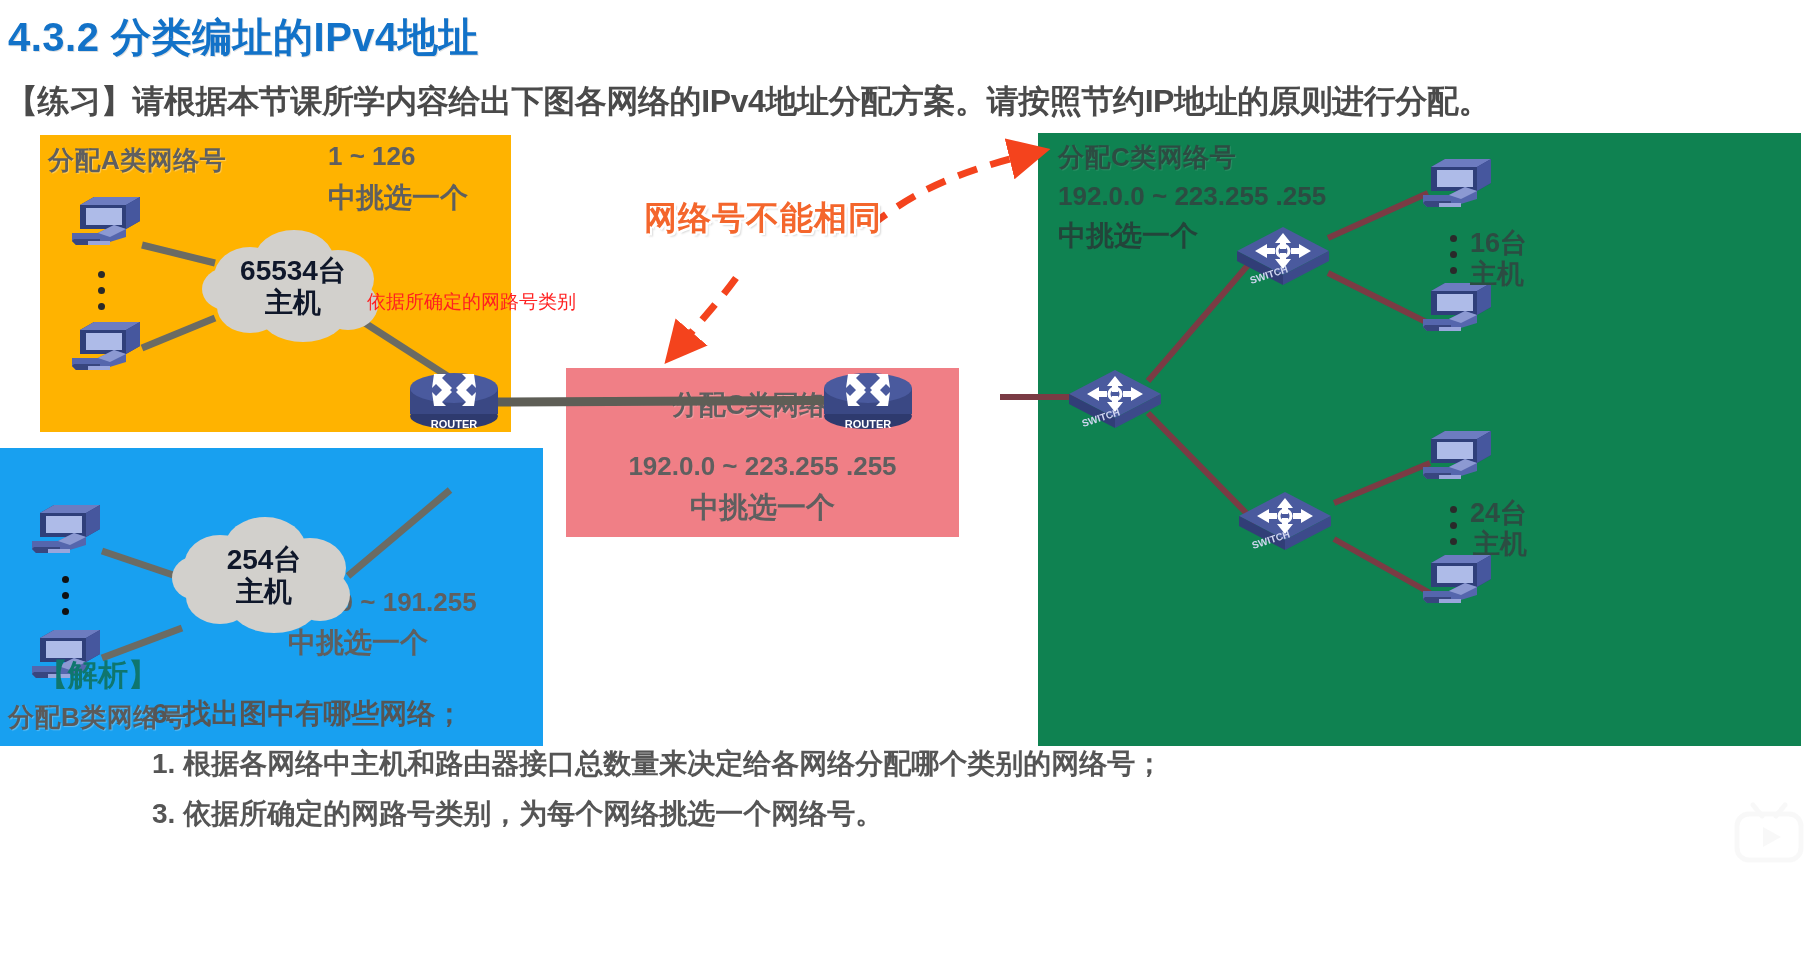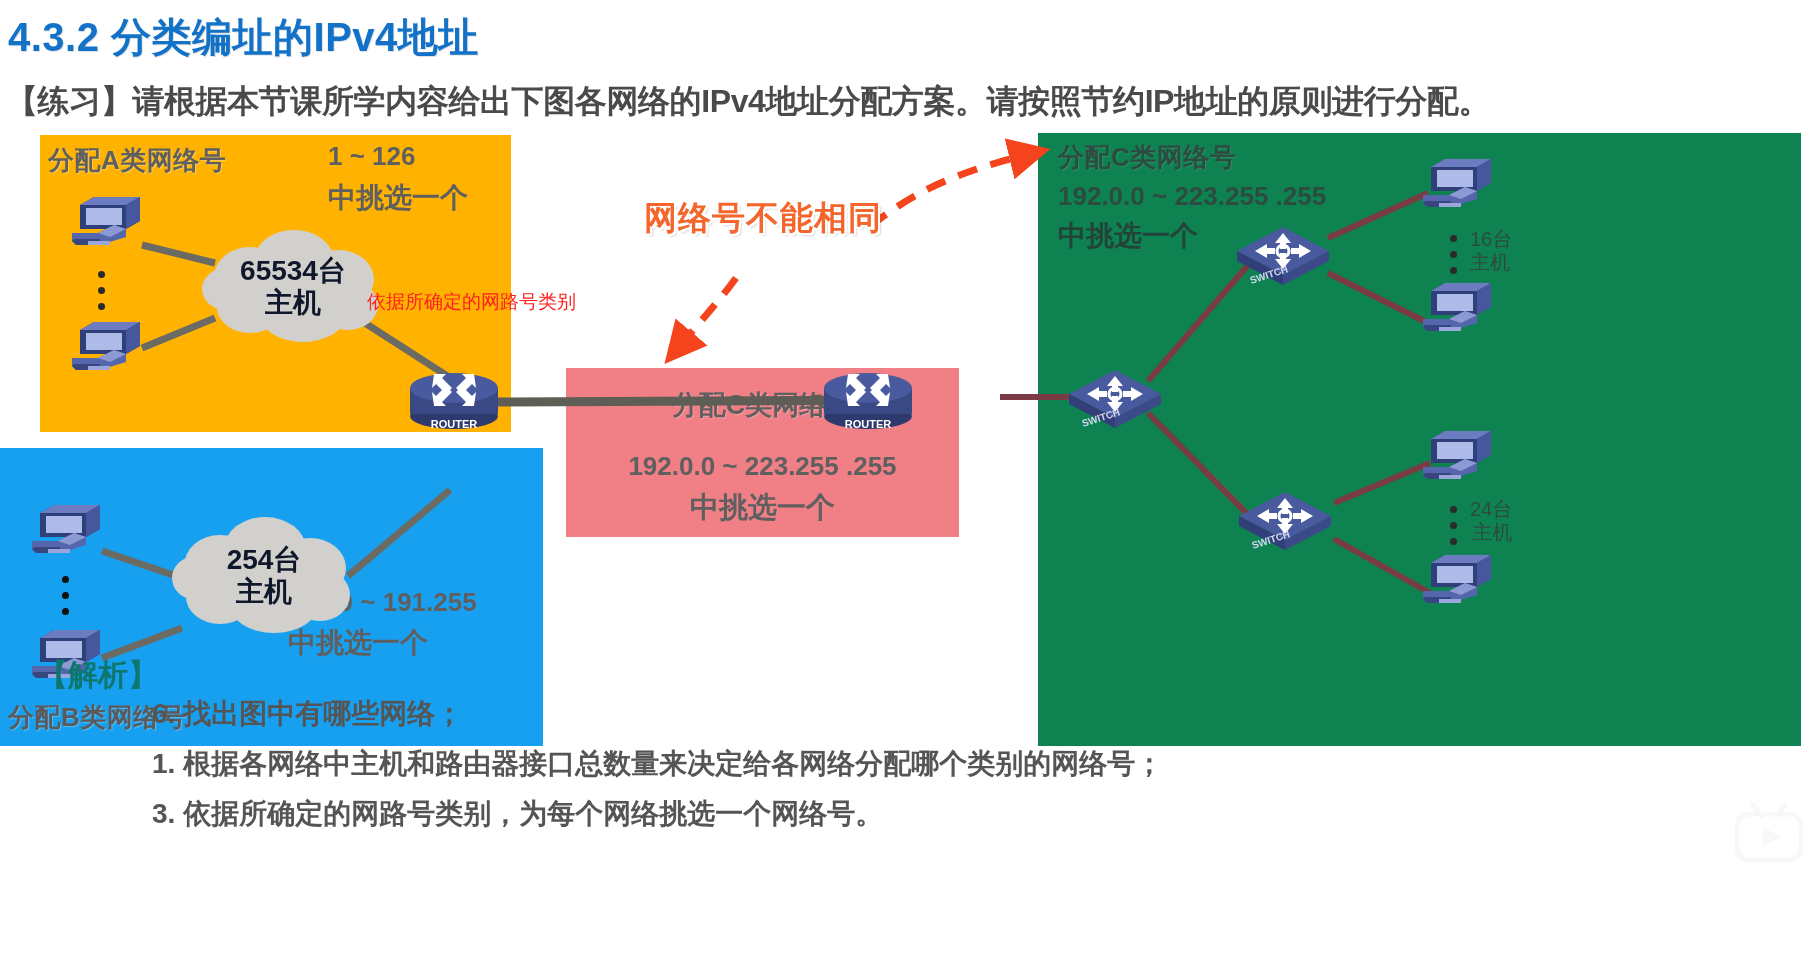--- a/index.html
+++ b/index.html
@@ -80,21 +80,21 @@
   
   .pc{position:absolute;width:78px;height:64px;}
   .dots{position:absolute;display:flex;flex-direction:column;gap:9px;align-items:center;}
   .dots i{display:block;width:7px;height:7px;border-radius:50%;background:#2a2a2a;}
   .dots.light i{background:#111;}
 
   .router{position:absolute;width:96px;height:70px;}
   .switch{position:absolute;width:98px;height:66px;}
 
   .host-count{
-    position:absolute;font-size:20px;font-weight:normal;color:#2c4c42;line-height:1.15;
+    position:absolute;font-size:27px;font-weight:bold;color:#2c4c42;line-height:1.15;
     text-align:left;white-space:nowrap;
   }
 
   
   #watermark{right:6px;bottom:92px;width:76px;height:70px;opacity:.10;}
   svg{display:block;overflow:visible;}
 </style>
 </head>
 <body>
 

